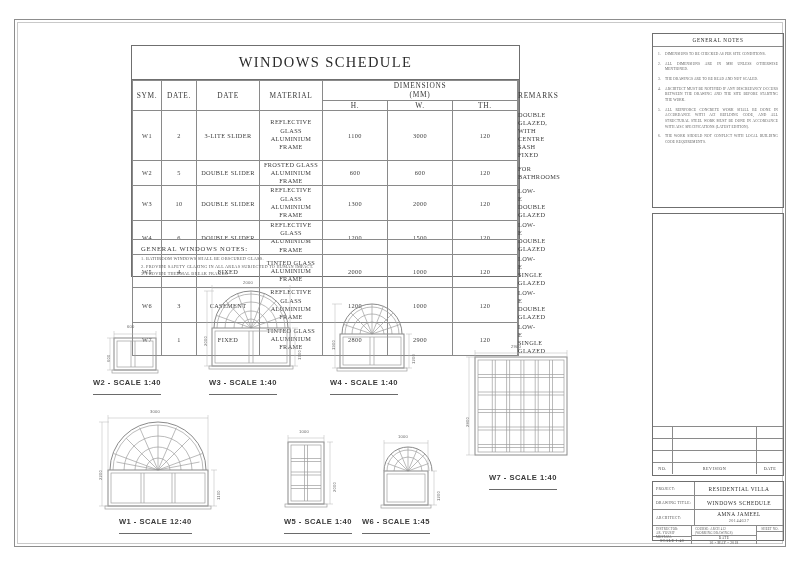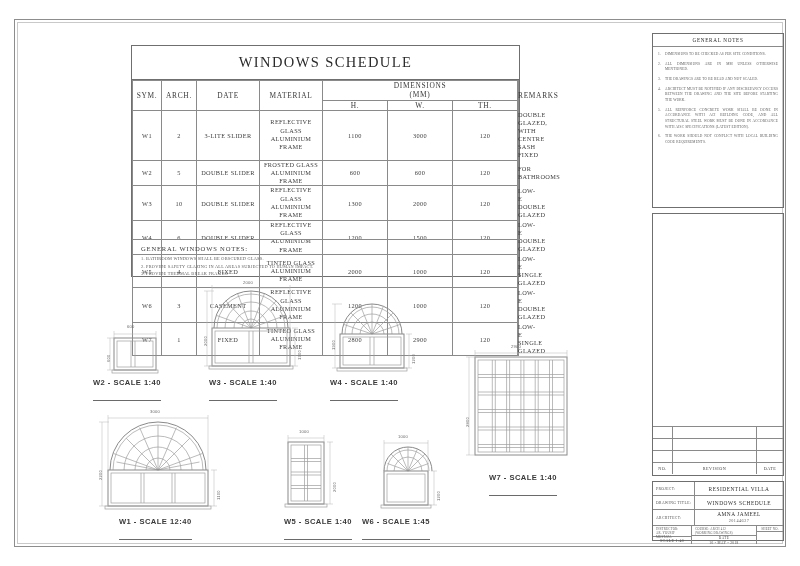--- a/index.html
+++ b/index.html
@@ -96,21 +96,21 @@
       font-size:3.9px;letter-spacing:.4px;color:#4a4a4a;
       font-family:"Liberation Serif", serif;}
   .tb-b3 .mini-top{text-align:center;padding-left:0;}
   .tb-b3 .mini-bot{font-size:7.4px;letter-spacing:.6px;color:#2f2f2f;}
   .tb-b2 .mini-bot{font-size:3.4px;flex-direction:column;line-height:1.3;}
 
   
   .elev{position:absolute;}
   .caption{position:absolute;font-size:7.6px;letter-spacing:.45px;
       font-weight:bold;color:#3a3a3a;white-space:nowrap;
-      border-bottom:1px solid #6a6a6a;padding-bottom:13px;
+      border-bottom:1px solid #6a6a6a;padding-bottom:7px;
       font-family:"Liberation Sans", sans-serif;}
   .dimtxt{position:absolute;font-size:4.1px;color:#6a6a6a;letter-spacing:.2px;
       font-family:"Liberation Sans", sans-serif;white-space:nowrap;}
   .dimtxt.vert{transform:rotate(-90deg);transform-origin:left top;}
   svg{display:block;overflow:visible;}
   .fr{fill:none;stroke:#8a8a8a;stroke-width:1;}
   .fr2{fill:none;stroke:#9e9e9e;stroke-width:.7;}
   .mull{stroke:#9e9e9e;stroke-width:.7;fill:none;}
   .dimln{stroke:#b5b5b5;stroke-width:.5;fill:none;}
 </style>
@@ -120,21 +120,21 @@
 <div id="sheet-border"></div>
 <div id="sheet-border-inner"></div>
 
 <div id="schedule-block">
   <div id="schedule-title">WINDOWS SCHEDULE</div>
 
   <table class="sched">
     <thead>
       <tr>
         <th class="c-sym" rowspan="2">SYM.</th>
-        <th class="c-qty" rowspan="2">ARCH.</th>
+        <th class="c-qty" rowspan="2">DATE.</th>
         <th class="c-type" rowspan="2">DATE</th>
         <th class="c-mat" rowspan="2">MATERIAL</th>
         <th class="dimhead" colspan="3">
           <span>DIMENSIONS</span><br>
           <span>(MM)</span>
         </th>
         <th class="c-rem" rowspan="2">REMARKS</th>
       </tr>
       <tr>
         <th class="c-d subhead">H.</th>

